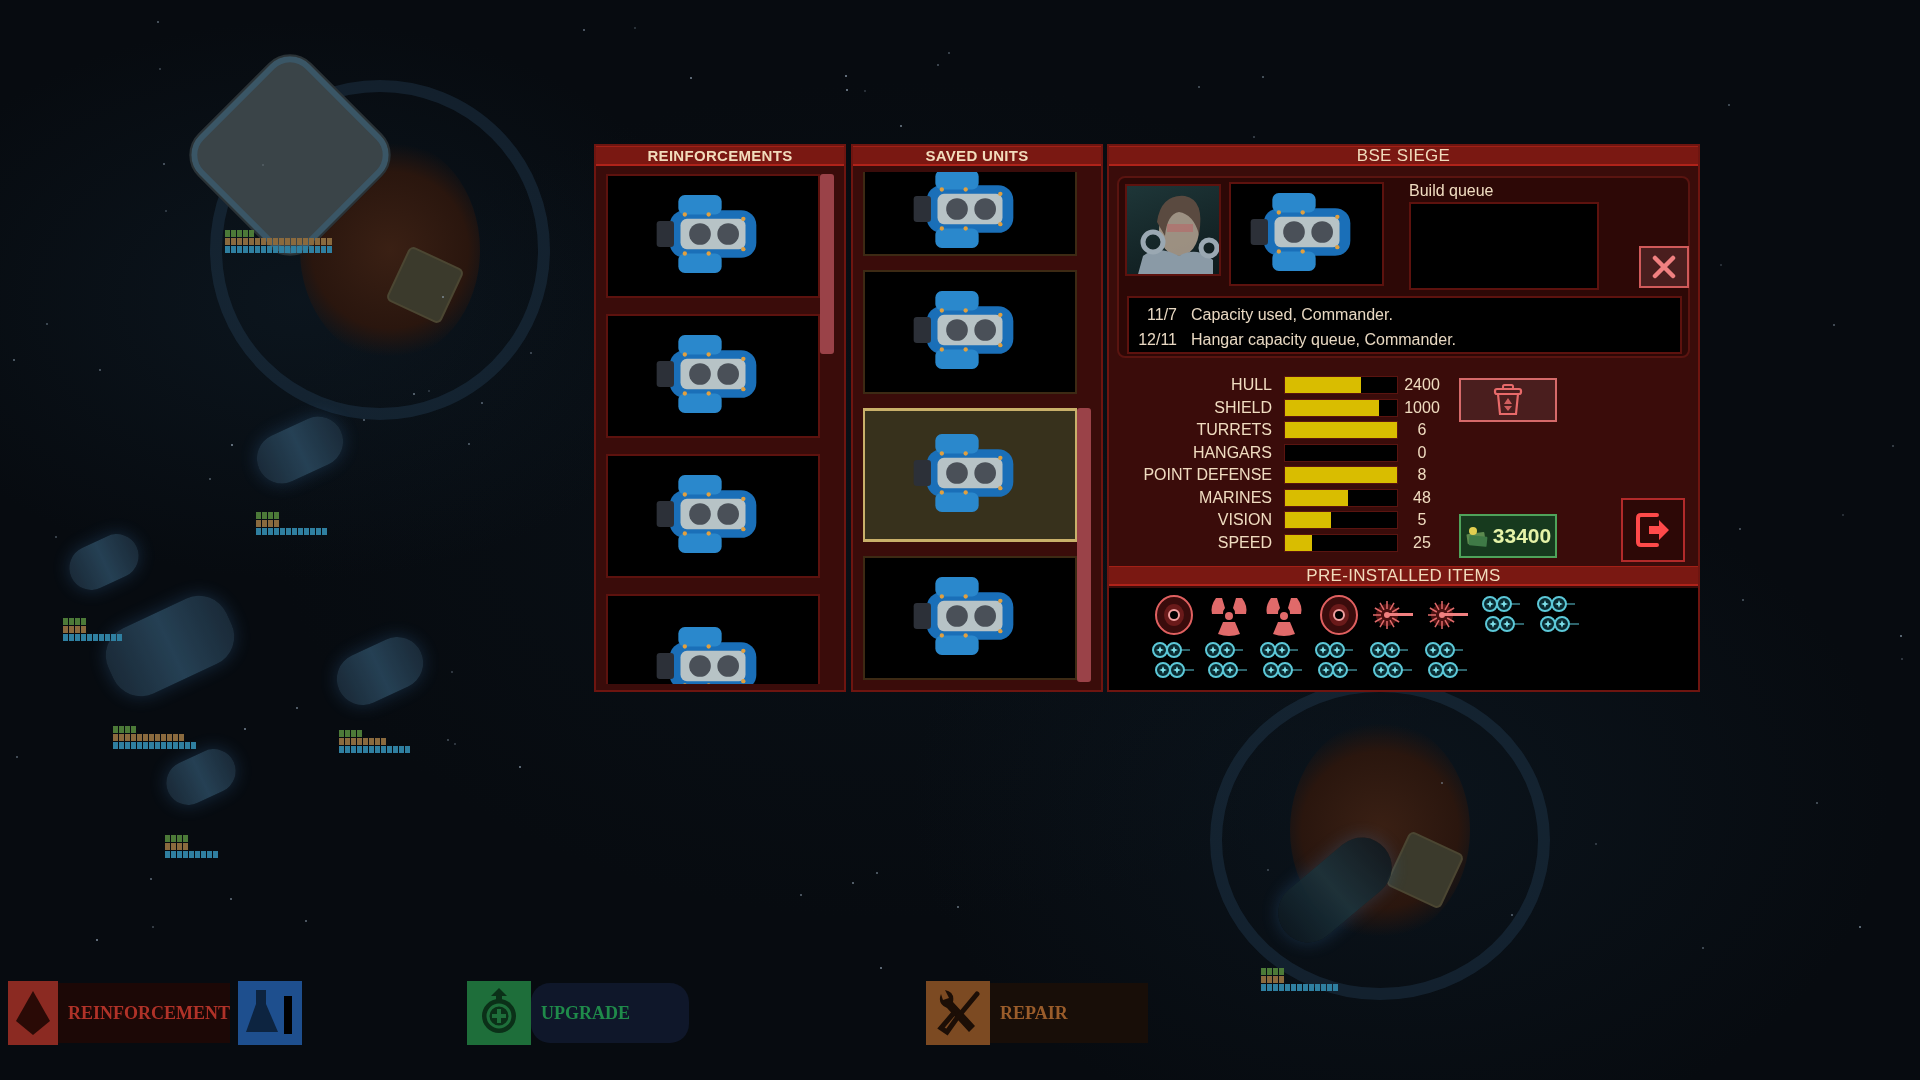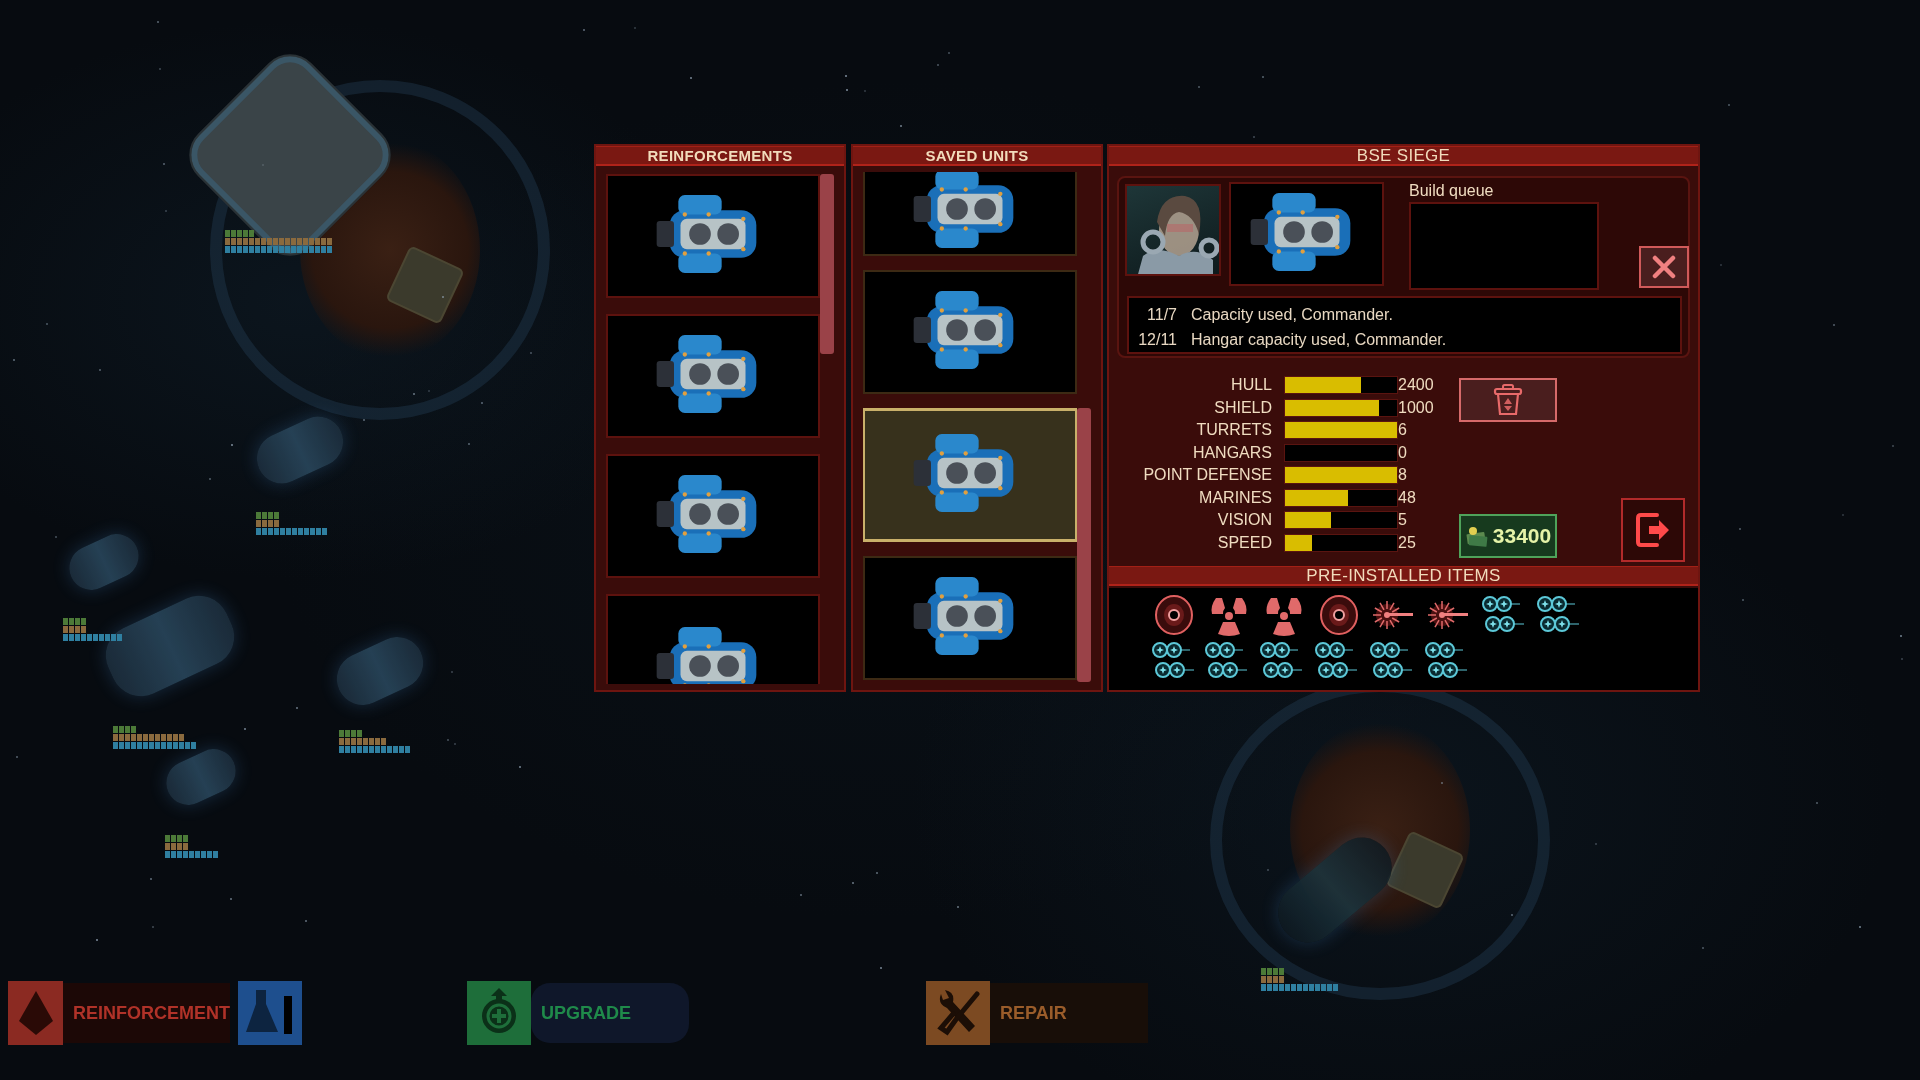--- a/index.html
+++ b/index.html
@@ -48,21 +48,21 @@
     display: flex; align-items: center; justify-content: center; cursor: pointer; }
   .msgs { position: absolute; left: 8px; top: 118px; width: 555px; height: 58px; background: #000; border: 2px solid #5d120e; padding: 4px 0; }
   .msg { display: flex; font-size: 16px; color: #e8d8c2; height: 25px; line-height: 25px; }
   .msg .n { width: 62px; text-align: right; padding-right: 14px; }
 
   .stats { position: absolute; left: 12px; top: 228px; width: 360px; }
   .stat { display: flex; align-items: center; height: 22.5px; }
   .stat .lbl { width: 163px; text-align: right; font-size: 16px; color: #f0dcc0; padding-right: 12px; }
   .stat .bar { width: 114px; height: 18px; background: #000; border: 1px solid #5a1410; position: relative; }
   .stat .fill { position: absolute; left: 0; top: 0; bottom: 0; background: #d9bd00; }
-  .stat .val { width: 48px; text-align: left; font-size: 16px; color: #f0dcc0; }
+  .stat .val { width: 48px; text-align: center; font-size: 16px; color: #f0dcc0; }
 
   .trash-btn { position: absolute; left: 350px; top: 232px; width: 98px; height: 44px; background: #4a1e1e; border: 2px solid #d66a6a; display: flex; align-items: center; justify-content: center; cursor: pointer; }
   .cost-btn { position: absolute; left: 350px; top: 368px; width: 98px; height: 44px; background: #173a1e; border: 2px solid #4fa35a; display: flex; align-items: center; justify-content: center; gap: 4px; cursor: pointer; }
   .cost-btn .v { font-size: 21px; font-weight: bold; color: #e6f3a8; }
   .exit-btn { position: absolute; left: 512px; top: 352px; width: 64px; height: 64px; background: #2d0806; border: 2px solid #b22a2a; display: flex; align-items: center; justify-content: center; cursor: pointer; }
 
   .pre-header { position: absolute; left: 0; right: 0; top: 420px; }
   .pre-box { position: absolute; left: 0; right: 0; top: 442px; bottom: 0; background: #000; padding: 4px 40px; }
   .pre-grid { display: flex; flex-wrap: wrap; width: 480px; gap: 0 6px; }
   .pre-item { width: 49px; height: 46px; display: flex; align-items: center; justify-content: center; }
@@ -597,21 +597,21 @@
           <path d="M3 3 L21 21 M21 3 L3 21" stroke="#f08080" stroke-width="4.5" stroke-linecap="round"></path>
         </svg>
     </div>
     <div class="msgs">
       <div class="msg">
           <span class="n">11/7</span>
           <span>Capacity used, Commander.</span>
         </div>
       <div class="msg">
           <span class="n">12/11</span>
-          <span>Hangar capacity used, Commander.</span>
+          <span>Hangar capacity queue, Commander.</span>
         </div>
     </div>
   </div>
 
   <div class="stats">
     <div class="stat">
         <span class="lbl">HULL</span>
         <span class="bar">
           <span class="fill" style="width: 68%;"></span>
         </span>
@@ -869,21 +869,21 @@
             <path d="M13 26 L14.5 30 L13 34 L11.5 30 Z M9 30 L13 28.5 L17 30 L13 31.5 Z" fill="#7ee0ea"></path>
             <circle cx="27" cy="30" r="7" fill="#0a2a30" stroke="#5cc8d8" stroke-width="2"></circle>
             <path d="M27 26 L28.5 30 L27 34 L25.5 30 Z M23 30 L27 28.5 L31 30 L27 31.5 Z" fill="#7ee0ea"></path>
             <path d="M31 10 L40 10 M34 30 L44 30" stroke="#5cc8d8" stroke-width="2" opacity="0.5"></path>
           </svg>
         </div>
       </div>
   </div>
 </div>
 
-<div style="position:absolute;left:0;top:981px;width:1160px;height:64px;">
+<div style="position:absolute;left:0;top:981px;width:1160px;height:64px;font-family:Liberation Serif, serif;">
   <div class="bbtn" style="left:8px;">
     <div class="ico" style="background: rgb(139, 42, 34);">
         <svg width="40" height="48" viewBox="0 0 40 48">
           <path d="M20 2 L37 32 L20 46 L3 32 Z" fill="#2a0a06"></path>
         </svg>
       </div>
     <div class="lab" style="background: rgb(28, 8, 6); color: rgb(176, 50, 40);">REINFORCEMENT</div>
   </div>
   <div class="bbtn" style="left:238px;">
     <div class="ico" style="background: rgb(30, 79, 142);">

